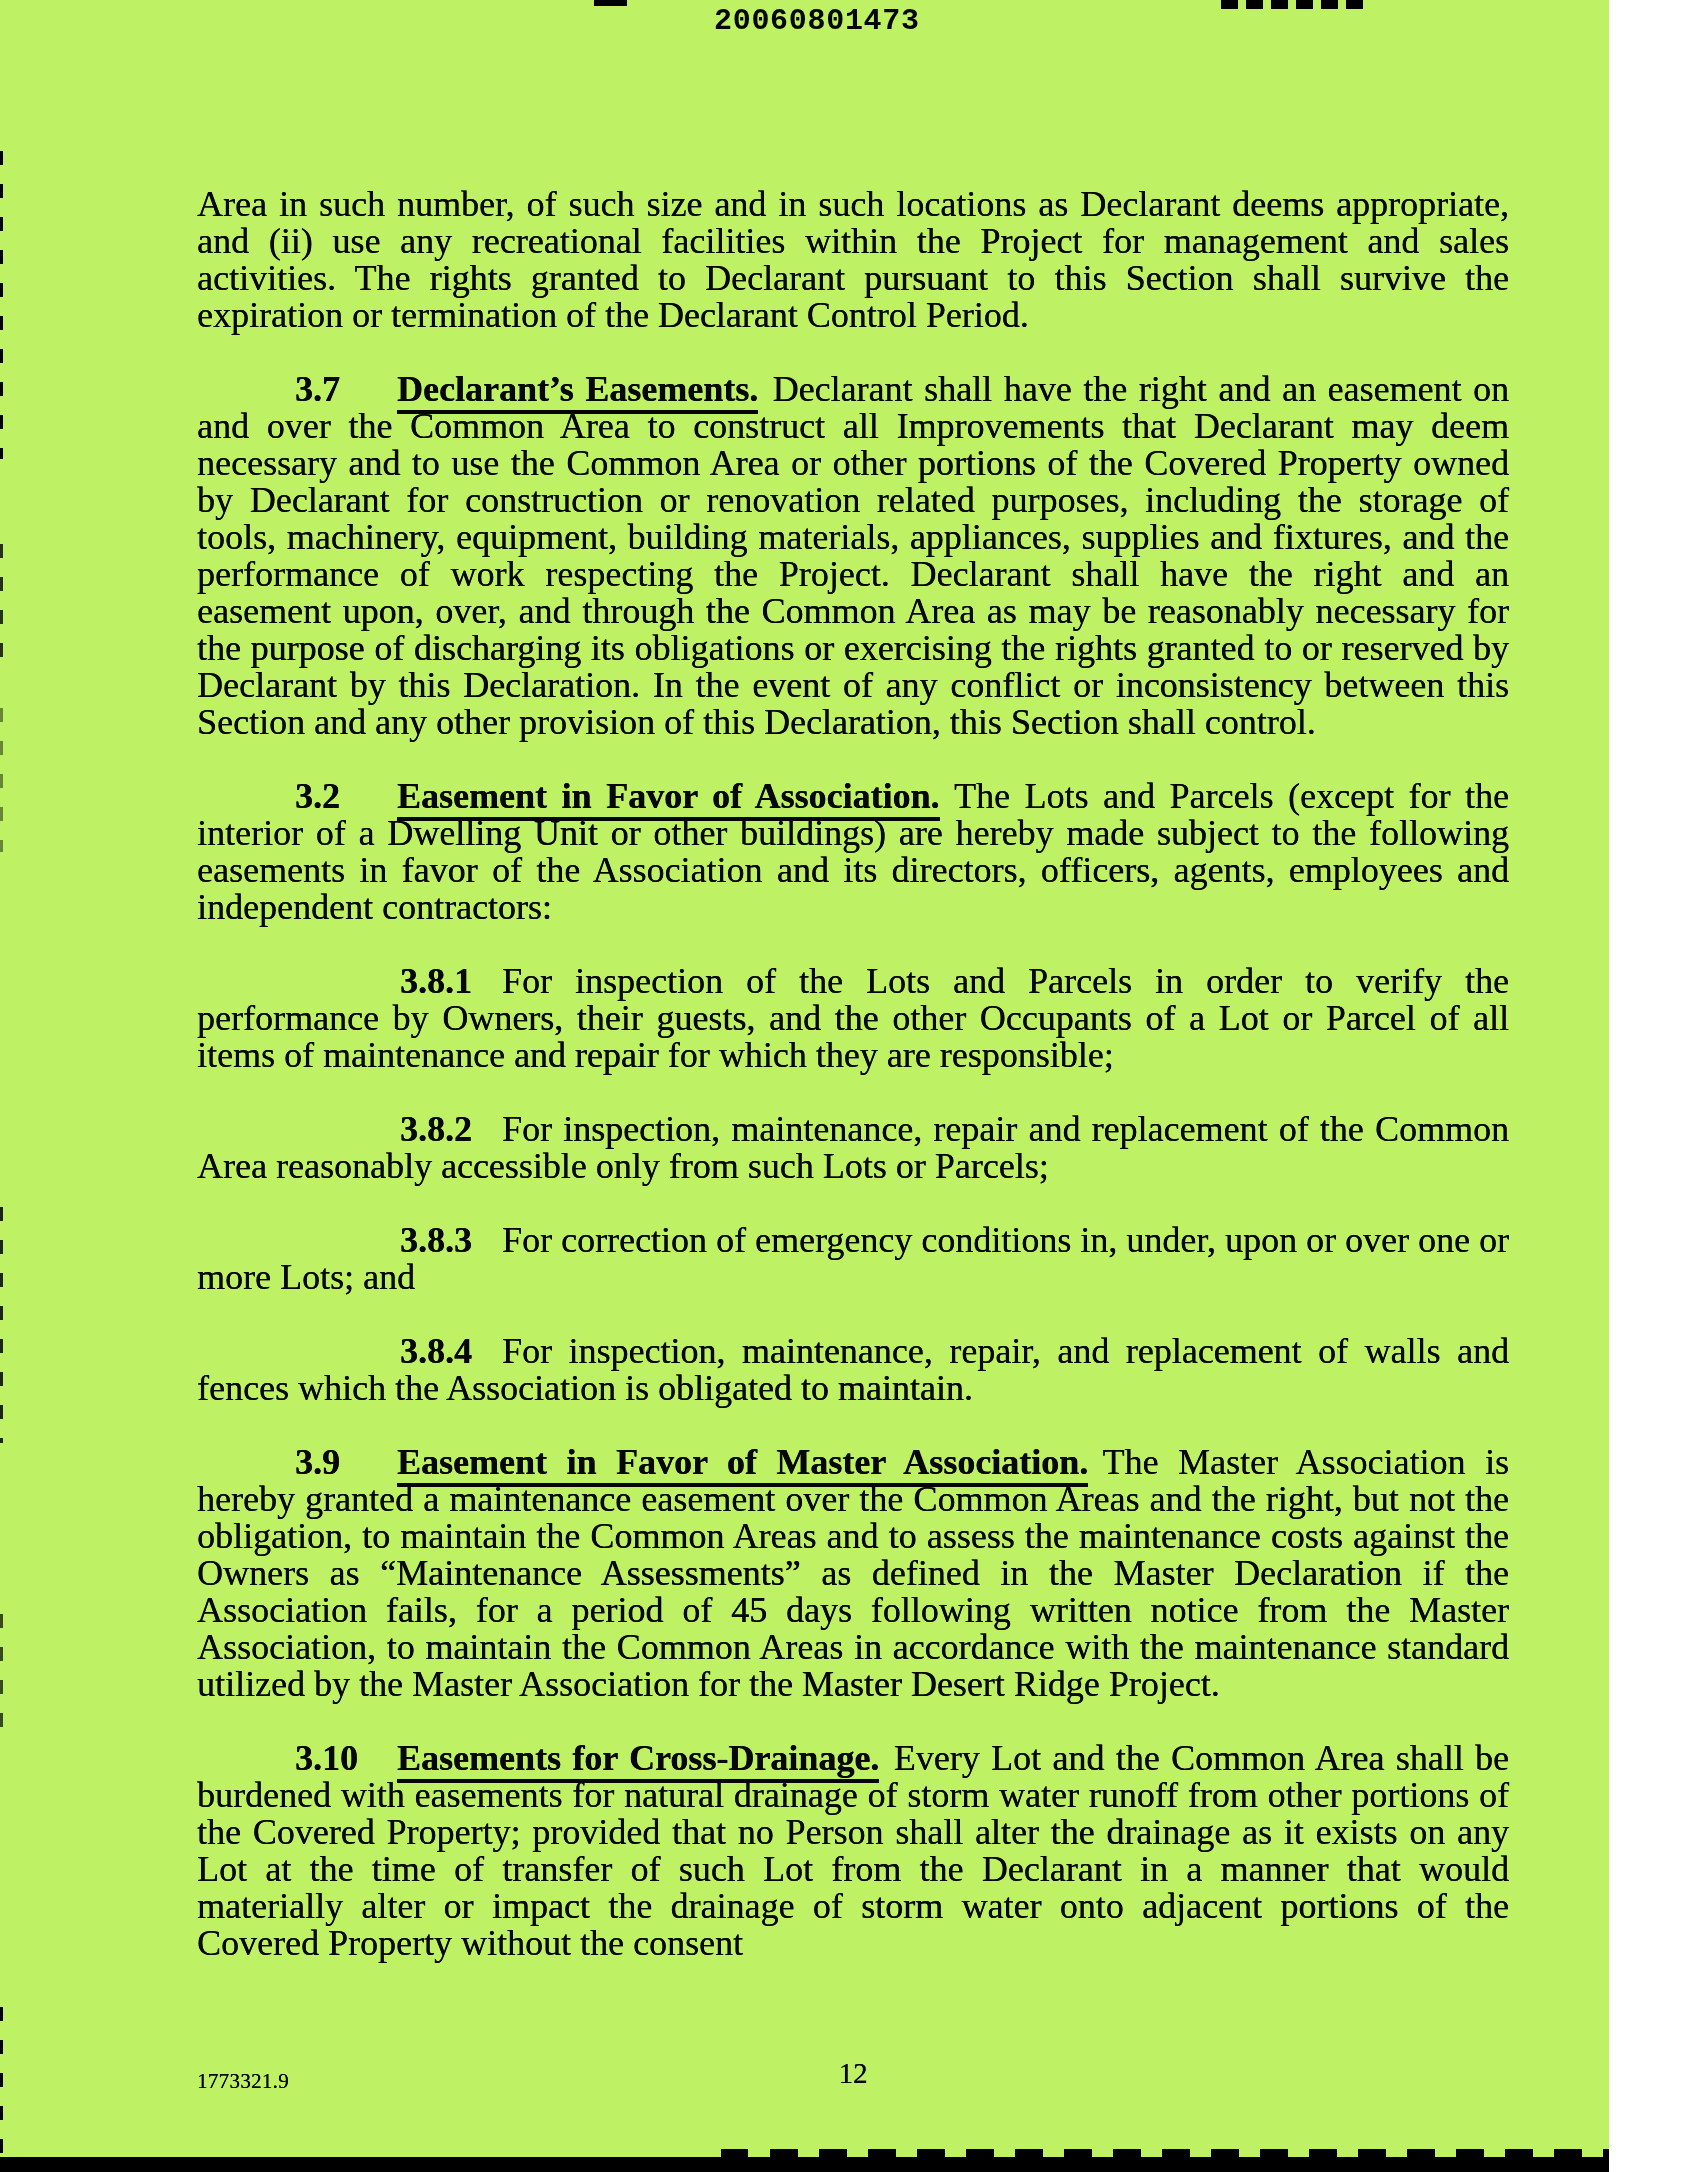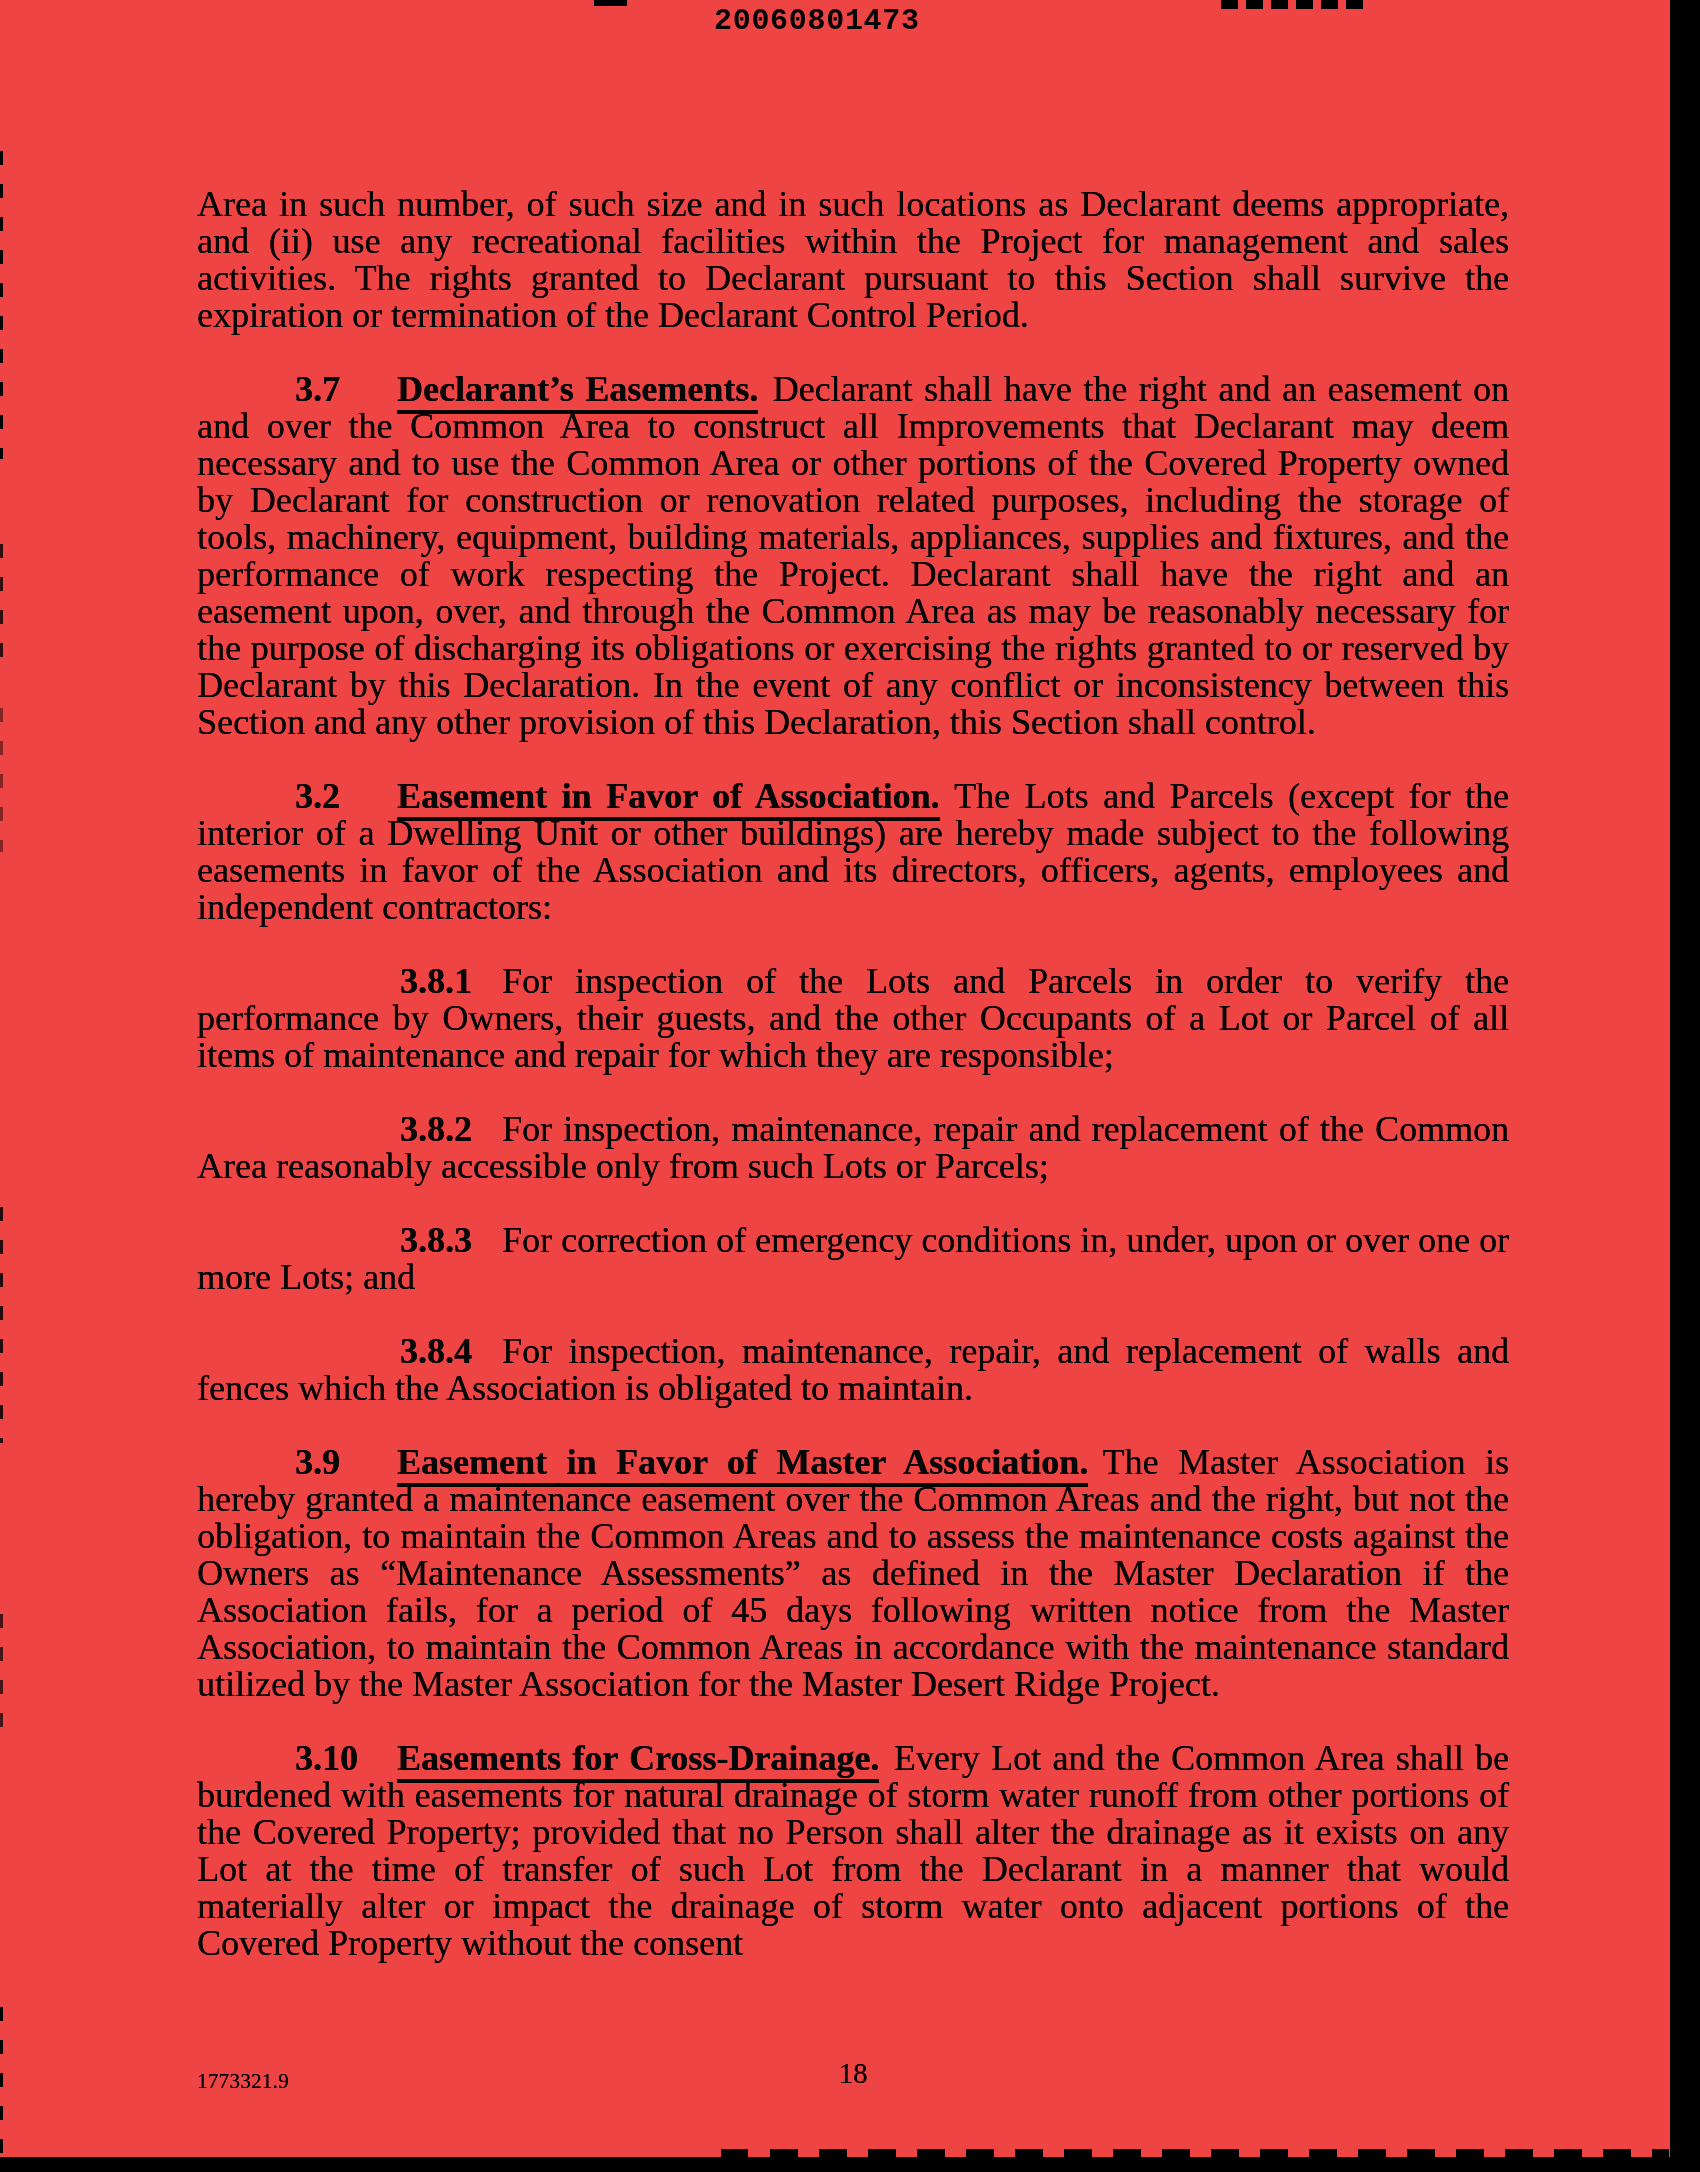--- a/index.html
+++ b/index.html
@@ -1,23 +1,24 @@
 <!DOCTYPE html>
 <html style="font-size:10.5px"><head>
 <meta charset="utf-8">
 <style>
   html, body { margin: 0; padding: 0; background: #ffffff; }
   .page {
     position: relative;
-    width: 1700px;
+    width: 1565px;
     height: 2172px;
-    background: #ef4444;
+    background: #bef264;
     overflow: hidden;
     font-family: "Liberation Serif", serif;
     color: #070707;
+    padding-left: 44px;
   }
 
   
   .doc-number {
     position: absolute;
     top: 3.9px;
     left: 714px;
     font-family: "Liberation Mono", monospace;
     font-size: 30px;
     letter-spacing: 0.7px;
@@ -165,16 +166,16 @@
       <span class="num">3.9</span><span class="heading">Easement in Favor of Master Association.</span><span class="body-text">The Master Association is hereby granted a maintenance easement over the Common Areas and the right, but not the obligation, to maintain the Common Areas and to assess the maintenance costs against the Owners as “Maintenance Assessments” as defined in the Master Declaration if the Association fails, for a period of 45 days following written notice from the Master Association, to maintain the Common Areas in accordance with the maintenance standard utilized by the Master Association for the Master Desert Ridge Project.</span>
     </p>
 
     <p class="para section">
       <span class="num">3.10</span><span class="heading">Easements for Cross-Drainage.</span><span class="body-text">Every Lot and the Common Area shall be burdened with easements for natural drainage of storm water runoff from other portions of the Covered Property; provided that no Person shall alter the drainage as it exists on any Lot at the time of transfer of such Lot from the Declarant in a manner that would materially alter or impact the drainage of storm water onto adjacent portions of the Covered Property without the consent</span>
     </p>
 
   </div>
 
   <div class="footer-id">1773321.9</div>
-  <div class="footer-page">18</div>
+  <div class="footer-page">12</div>
 
 </div>
 
 
 </body></html>

